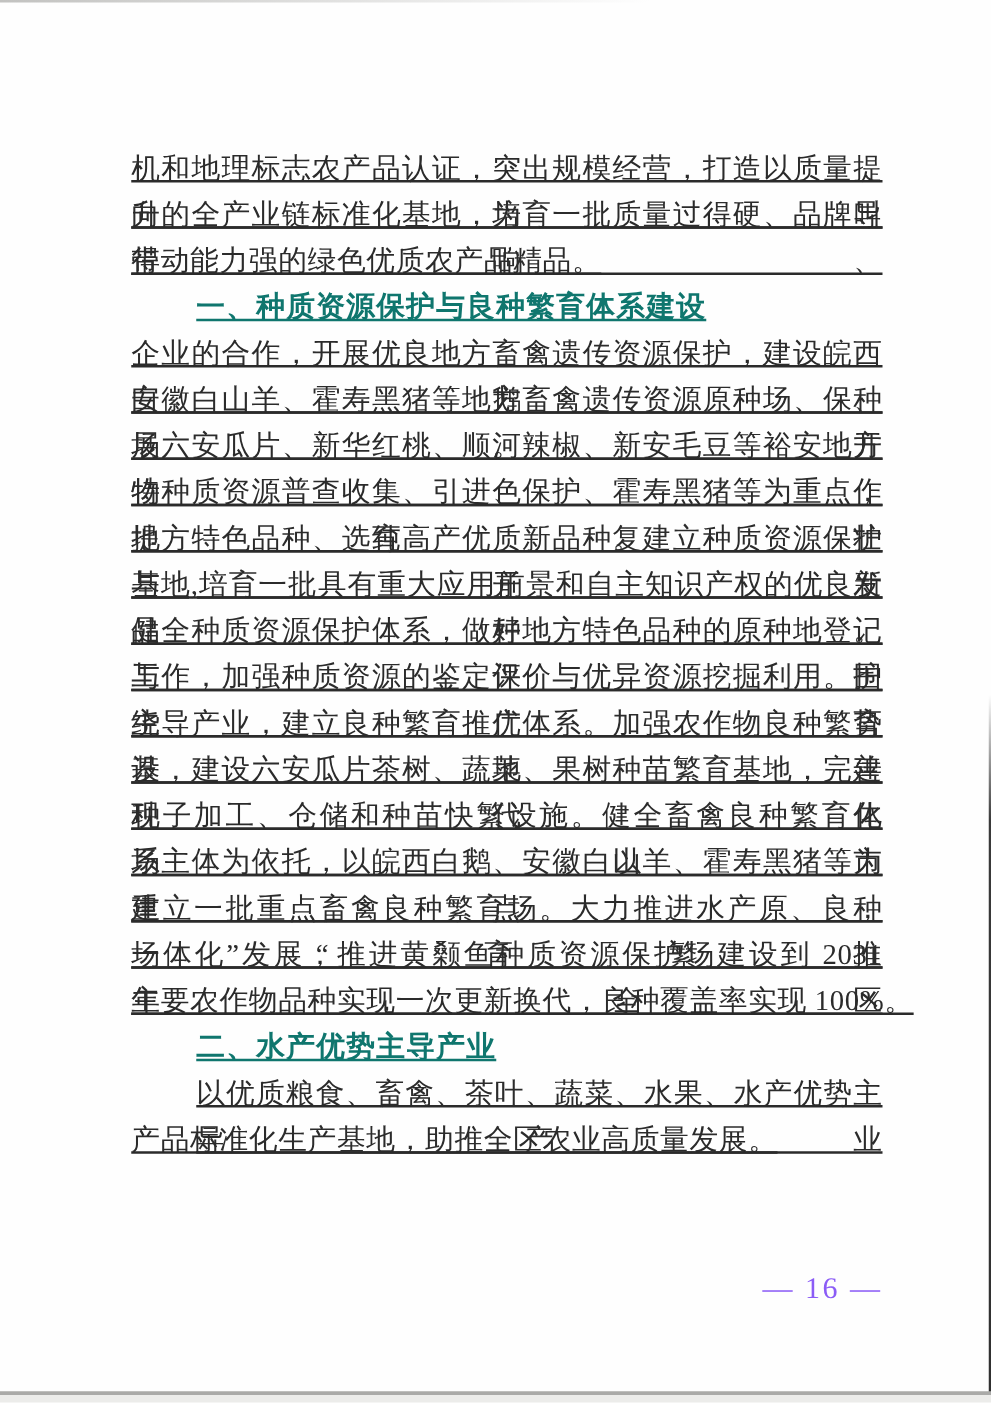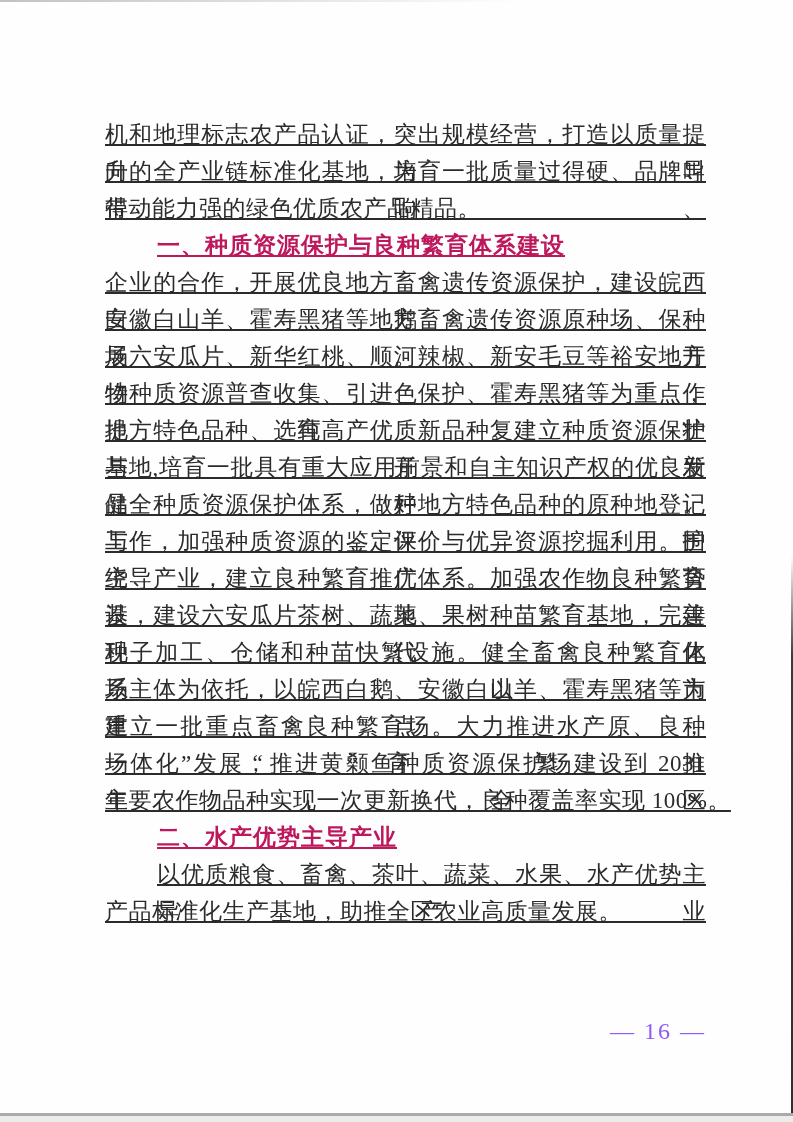--- a/index.html
+++ b/index.html
@@ -66,21 +66,21 @@
     text-align: justify;
     text-align-last: justify;
     text-justify: inter-character;
   }
   .line.indent {
     padding-left: 52px;
   }
   .line.heading {
     font-weight: bold;
     padding-left: 52px;
-    color: #be185d;
+    color: #0f766e;
     letter-spacing: 1px;
   }
   .page-number {
     position: absolute;
     top: 1018px;
     right: 87px;
     font-size: 24px;
     color: #8b5cf6;
     letter-spacing: 2px;
     font-family: "Liberation Serif", "DejaVu Serif", serif;

